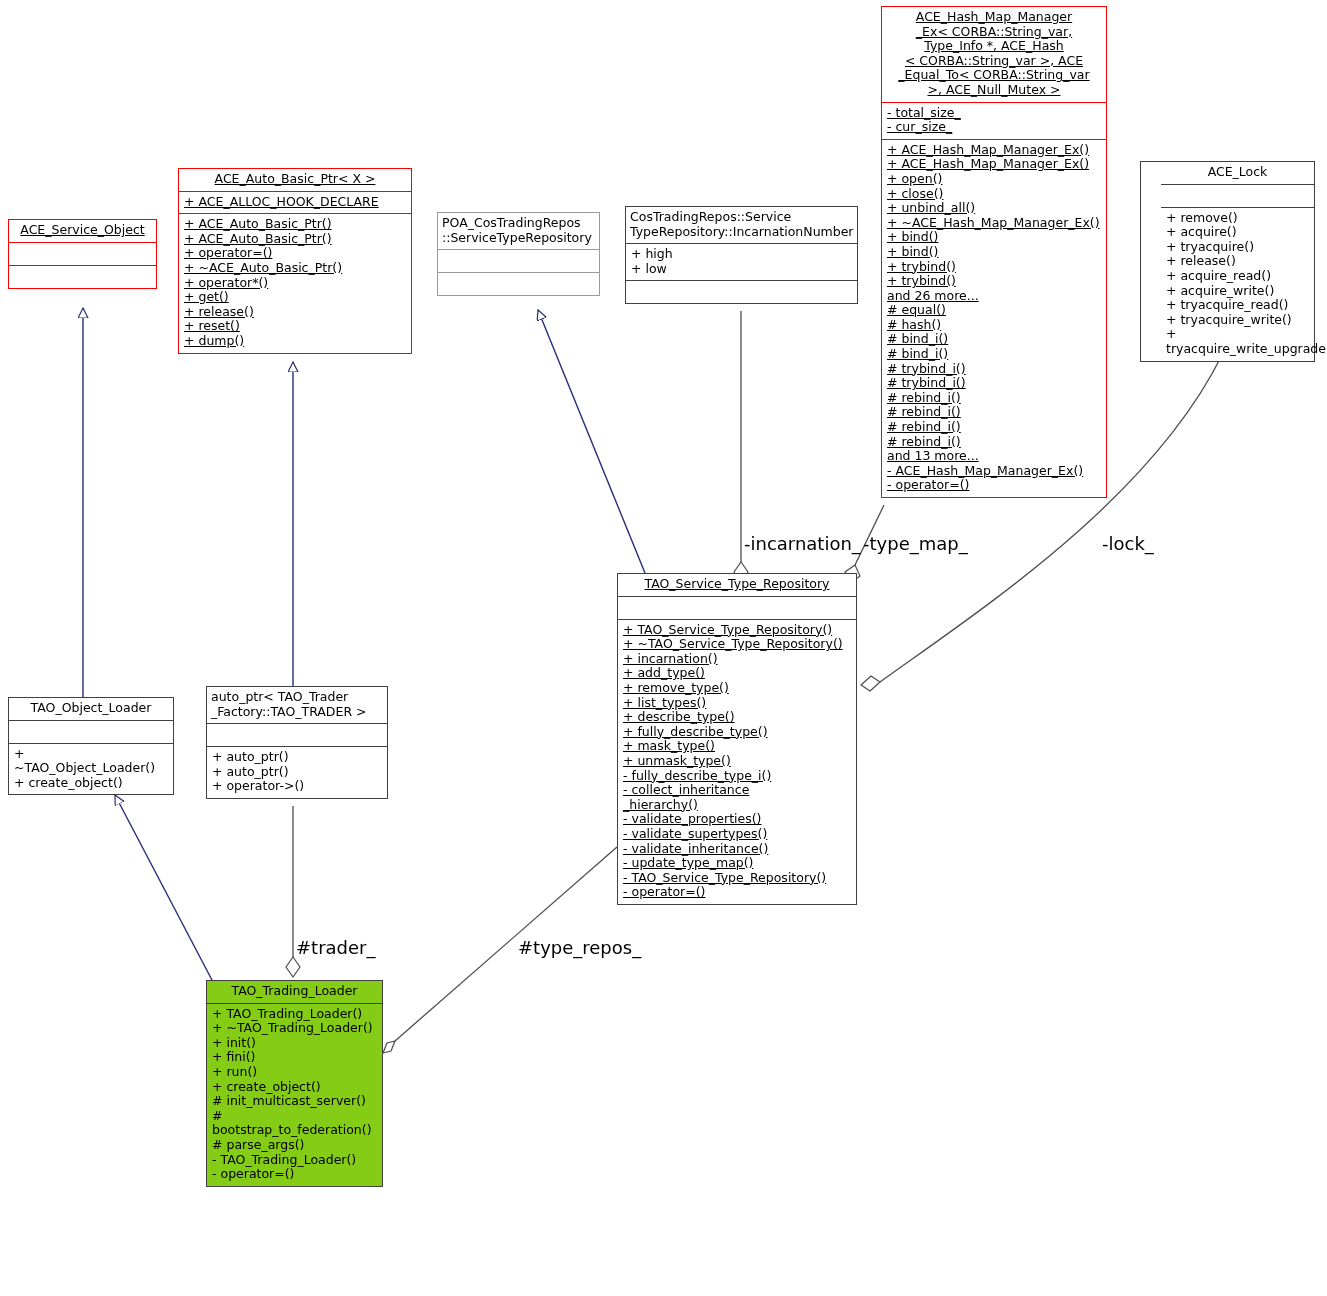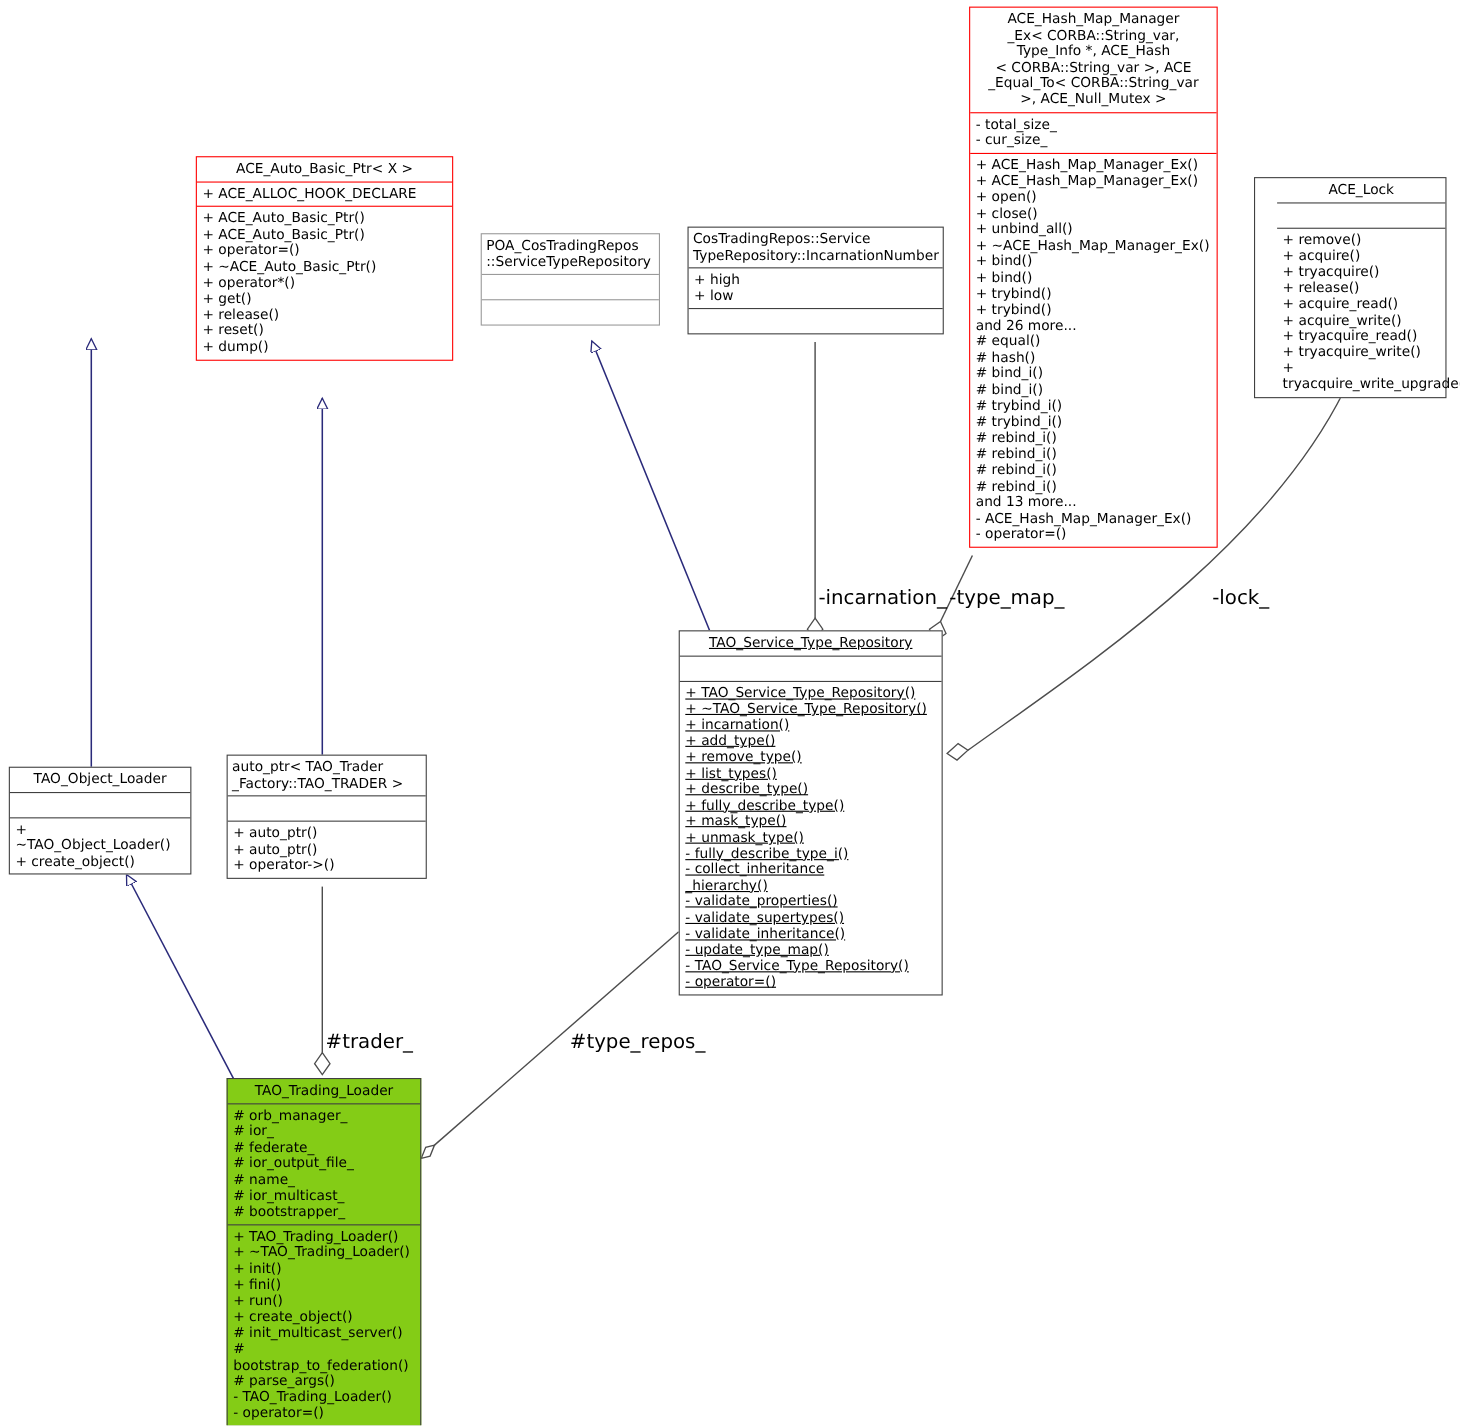--- a/index.html
+++ b/index.html
@@ -39,21 +39,21 @@
     padding: 3px 4px 4px 4px;
     white-space: pre-line;
   }
   .nsec {
     padding: 3px 5px 4px 5px;
     white-space: pre-line;
     min-height: 12px;
   }
   .nsec.empty { height: 22px; padding: 0; }
   .node.red   > .ntitle,
-  .node.red   > .nsec { border-bottom: 1.5px solid #ff0000; }
+  .node.red   > .nsec { border-bottom: 1.5px solid #ff0000; text-decoration: underline; }
   .node.black > .ntitle,
   .node.black > .nsec,
   .node.grey  > .ntitle,
   .node.grey  > .nsec { border-bottom: 1.5px solid #404040; }
   .node > :last-child { border-bottom: none !important; }
 
   .edge-label {
     position: absolute;
     font-family: "DejaVu Sans", sans-serif;
     font-size: 18px;
@@ -157,34 +157,39 @@
 + acquire()
 + tryacquire()
 + release()
 + acquire_read()
 + acquire_write()
 + tryacquire_read()
 + tryacquire_write()
 + tryacquire_write_upgrade()</div>
   </div>
 
-  <div class="node red" style="left:178px; top:142px; width:234px;">
+  <div class="node red" style="left:178px; top:168px; width:234px;">
     <div class="ntitle">ACE_Auto_Basic_Ptr&lt; X &gt;</div>
     <div class="nsec">+ ACE_ALLOC_HOOK_DECLARE</div>
     <div class="nsec">+ ACE_Auto_Basic_Ptr()
 + ACE_Auto_Basic_Ptr()
 + operator=()
 + ~ACE_Auto_Basic_Ptr()
 + operator*()
 + get()
 + release()
 + reset()
 + dump()</div>
   </div>
 
+  <div class="node red" style="left:8px; top:219px; width:149px;">
+    <div class="ntitle">ACE_Service_Object</div>
+    <div class="nsec empty"></div>
+    <div class="nsec empty"></div>
+  </div>
 
   <div class="node black" style="left:437px; top:212px; width:163px; border-color:#9a9a9a;">
     <div class="ntitle" style="text-align:left; border-bottom-color:#9a9a9a;">POA_CosTradingRepos
 ::ServiceTypeRepository</div>
     <div class="nsec empty" style="border-bottom-color:#9a9a9a;"></div>
     <div class="nsec empty"></div>
   </div>
 
   <div class="node black" style="left:625px; top:206px; width:233px;">
     <div class="ntitle" style="text-align:left;">CosTradingRepos::Service
@@ -229,27 +234,20 @@
     <div class="ntitle" style="text-align:left;">auto_ptr&lt; TAO_Trader
 _Factory::TAO_TRADER &gt;</div>
     <div class="nsec empty"></div>
     <div class="nsec">+ auto_ptr()
 + auto_ptr()
 + operator-&gt;()</div>
   </div>
 
   <div class="node grey" style="left:206px; top:980px; width:177px;">
     <div class="ntitle">TAO_Trading_Loader</div>
-    <div class="nsec"># orb_manager_
-# ior_
-# federate_
-# ior_output_file_
-# name_
-# ior_multicast_
-# bootstrapper_</div>
     <div class="nsec">+ TAO_Trading_Loader()
 + ~TAO_Trading_Loader()
 + init()
 + fini()
 + run()
 + create_object()
 # init_multicast_server()
 # bootstrap_to_federation()
 # parse_args()
 - TAO_Trading_Loader()

